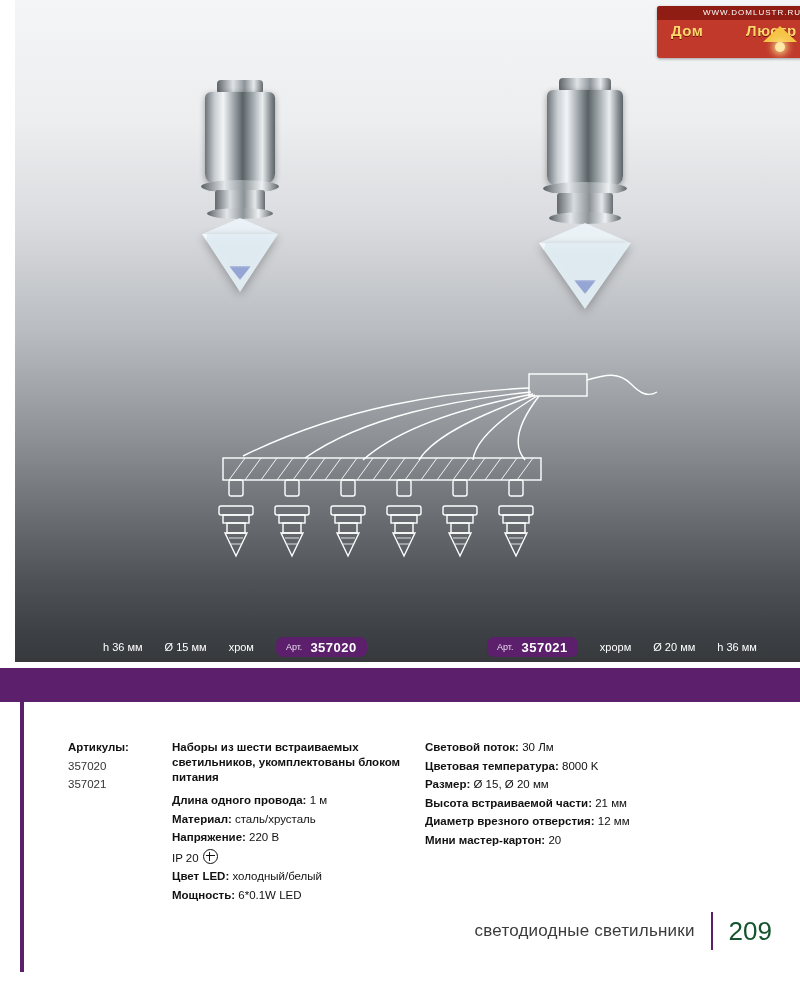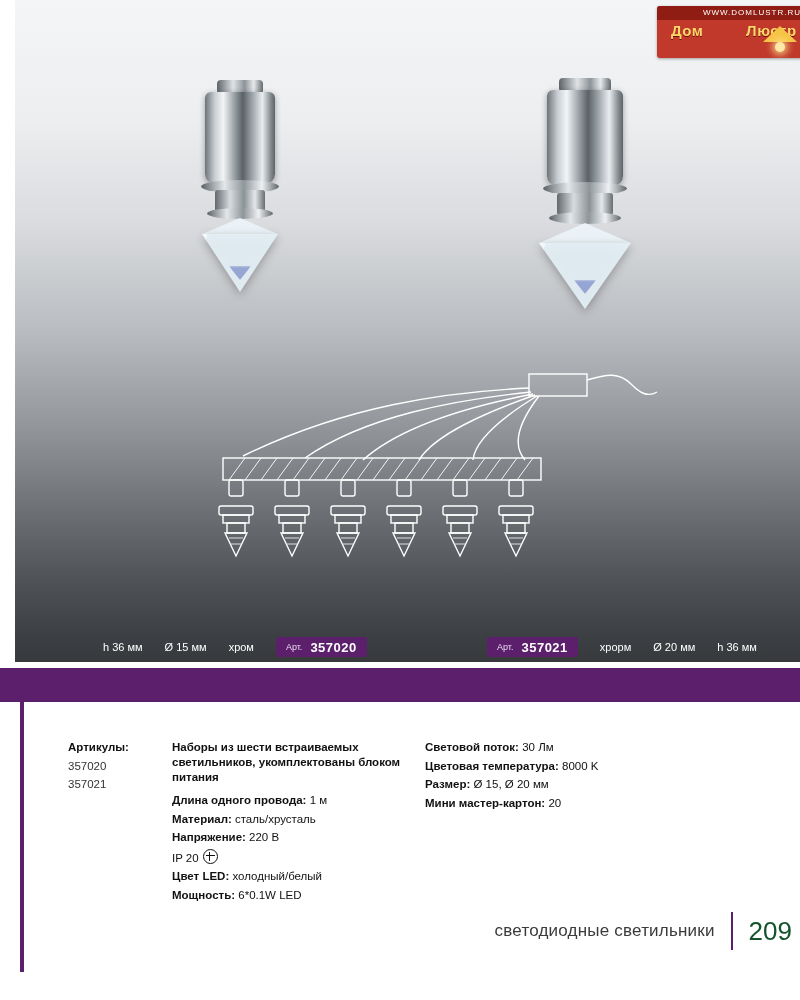--- a/index.html
+++ b/index.html
@@ -100,21 +100,21 @@
   .schematic{position:absolute;left:180px;top:370px;width:470px;height:250px;}
 
   
   .specstrip{
     position:absolute;left:0;top:632px;width:800px;height:30px;
     display:flex;align-items:center;color:#ffffff;font-size:11px;gap:32px;
   }
   .specstrip .left{flex:1;display:flex;align-items:center;gap:22px;padding-left:88px;}
   .specstrip .right{flex:1;display:flex;align-items:center;gap:22px;justify-content:flex-start;padding-left:24px;}
   .art-badge{
-    display:inline-flex;align-items:center;background:#5b1f6b;height:20px;border-radius:2px;
+    display:inline-flex;align-items:center;background:#5b1f6b;height:20px;border-radius:7px;
     padding:0 10px;gap:8px;
   }
   .art-badge .lbl{font-size:9px;color:#e8d9ee;}
   .art-badge .num{font-size:13px;font-weight:bold;color:#ffffff;letter-spacing:.5px;}
 
   
   .purple-band{position:absolute;left:0;top:668px;width:800px;height:34px;background:#5b1f6b;}
 
   
   .vline{position:absolute;left:20px;top:702px;width:4px;height:270px;background:#5b1f6b;}
@@ -134,21 +134,21 @@
   .ip-badge:before{
     content:"";position:absolute;left:2px;top:5.5px;width:9px;height:1.2px;background:#111;
   }
   .ip-badge:after{
     content:"";position:absolute;left:5.5px;top:2px;width:1.2px;height:9px;background:#111;
   }
 
   
   .footer{
     position:absolute;left:0;top:905px;width:800px;height:52px;
-    display:flex;align-items:center;justify-content:flex-end;padding-right:8px;box-sizing:border-box;
+    display:flex;align-items:center;justify-content:flex-end;padding-right:28px;box-sizing:border-box;
   }
   .footer .cat{font-size:17px;color:#3b3b3b;letter-spacing:.2px;}
   .footer .sep{width:2px;height:38px;background:#5b1f6b;margin:0 16px;}
   .footer .pg{font-size:26px;color:#14532d;}
 </style>
 </head>
 <body>
 
 <div class="page">
 
@@ -328,20 +328,28 @@
       </div>
       <div class="row">
         <span class="b">Цветовая температура:</span>
         <span>8000 K</span>
       </div>
       <div class="row">
         <span class="b">Размер:</span>
         <span>Ø 15, Ø 20 мм</span>
       </div>
       <div class="row">
+        <span class="b">Высота встраиваемой части:</span>
+        <span>21 мм</span>
+      </div>
+      <div class="row">
+        <span class="b">Диаметр врезного отверстия:</span>
+        <span>12 мм</span>
+      </div>
+      <div class="row">
         <span class="b">Мини мастер-картон:</span>
         <span>20</span>
       </div>
     </div>
   </div>
 
   <div class="footer">
     <div class="cat">светодиодные светильники</div>
     <div class="sep"></div>
     <div class="pg">209</div>

